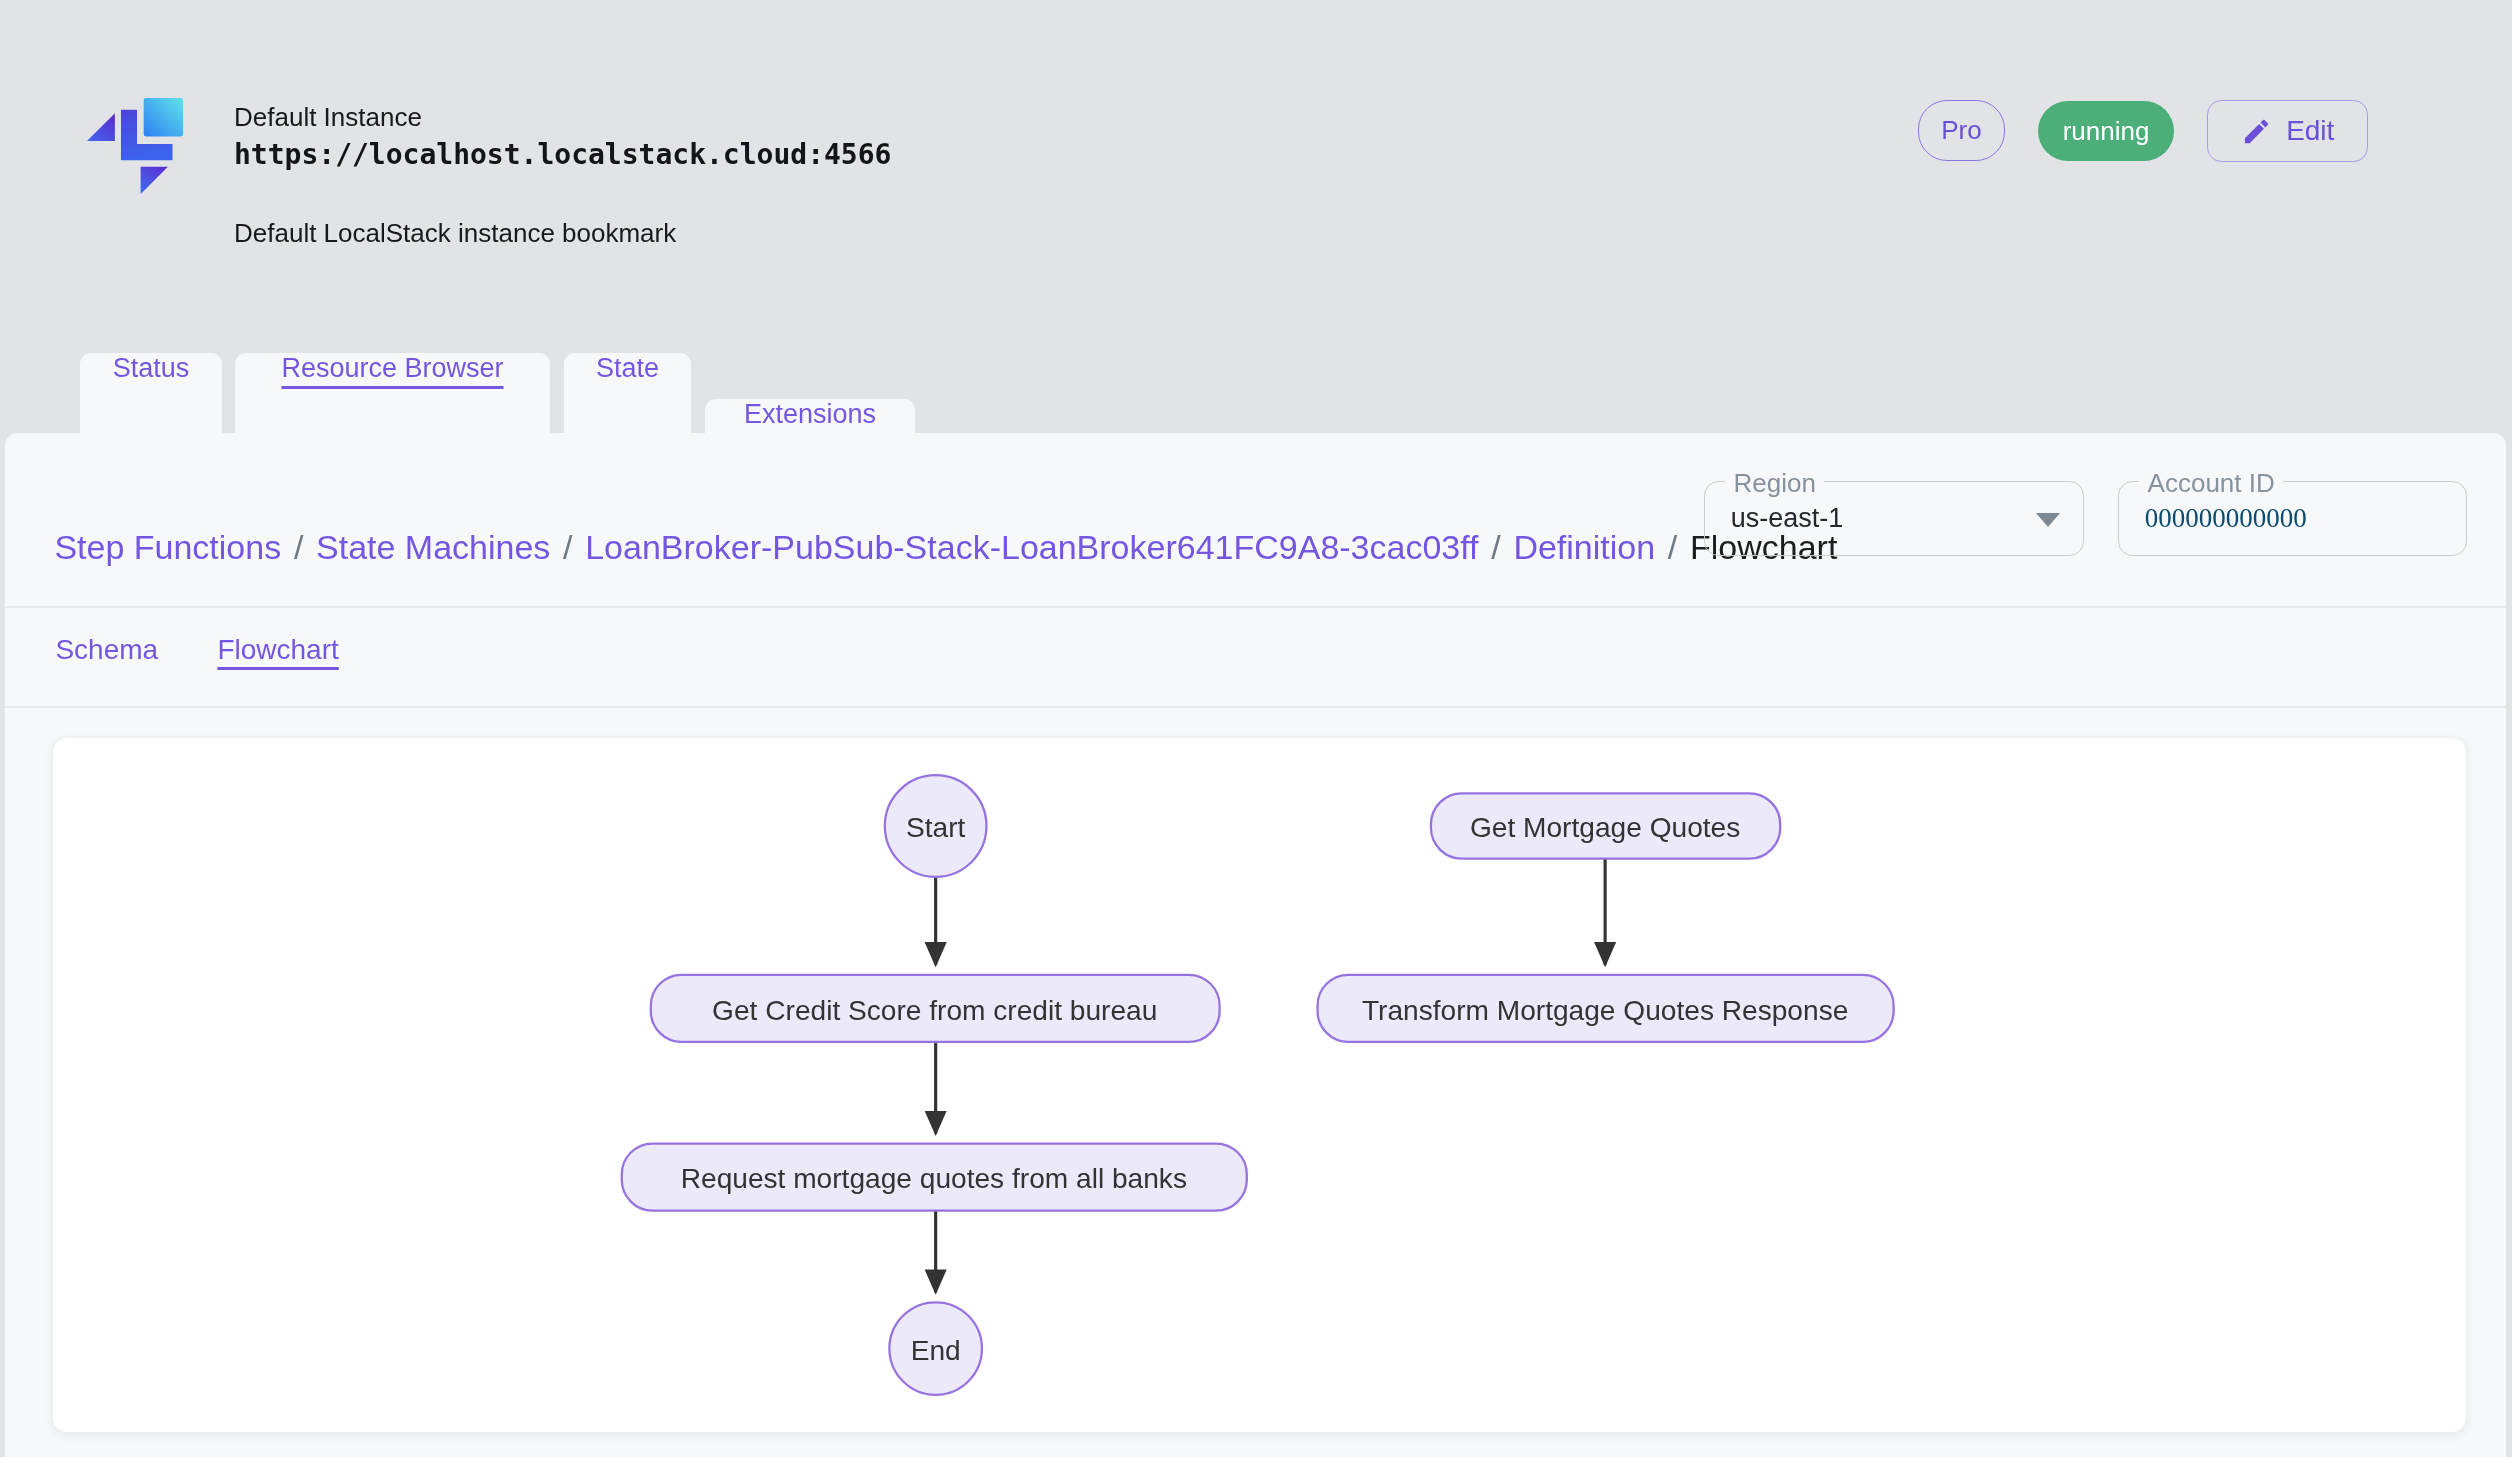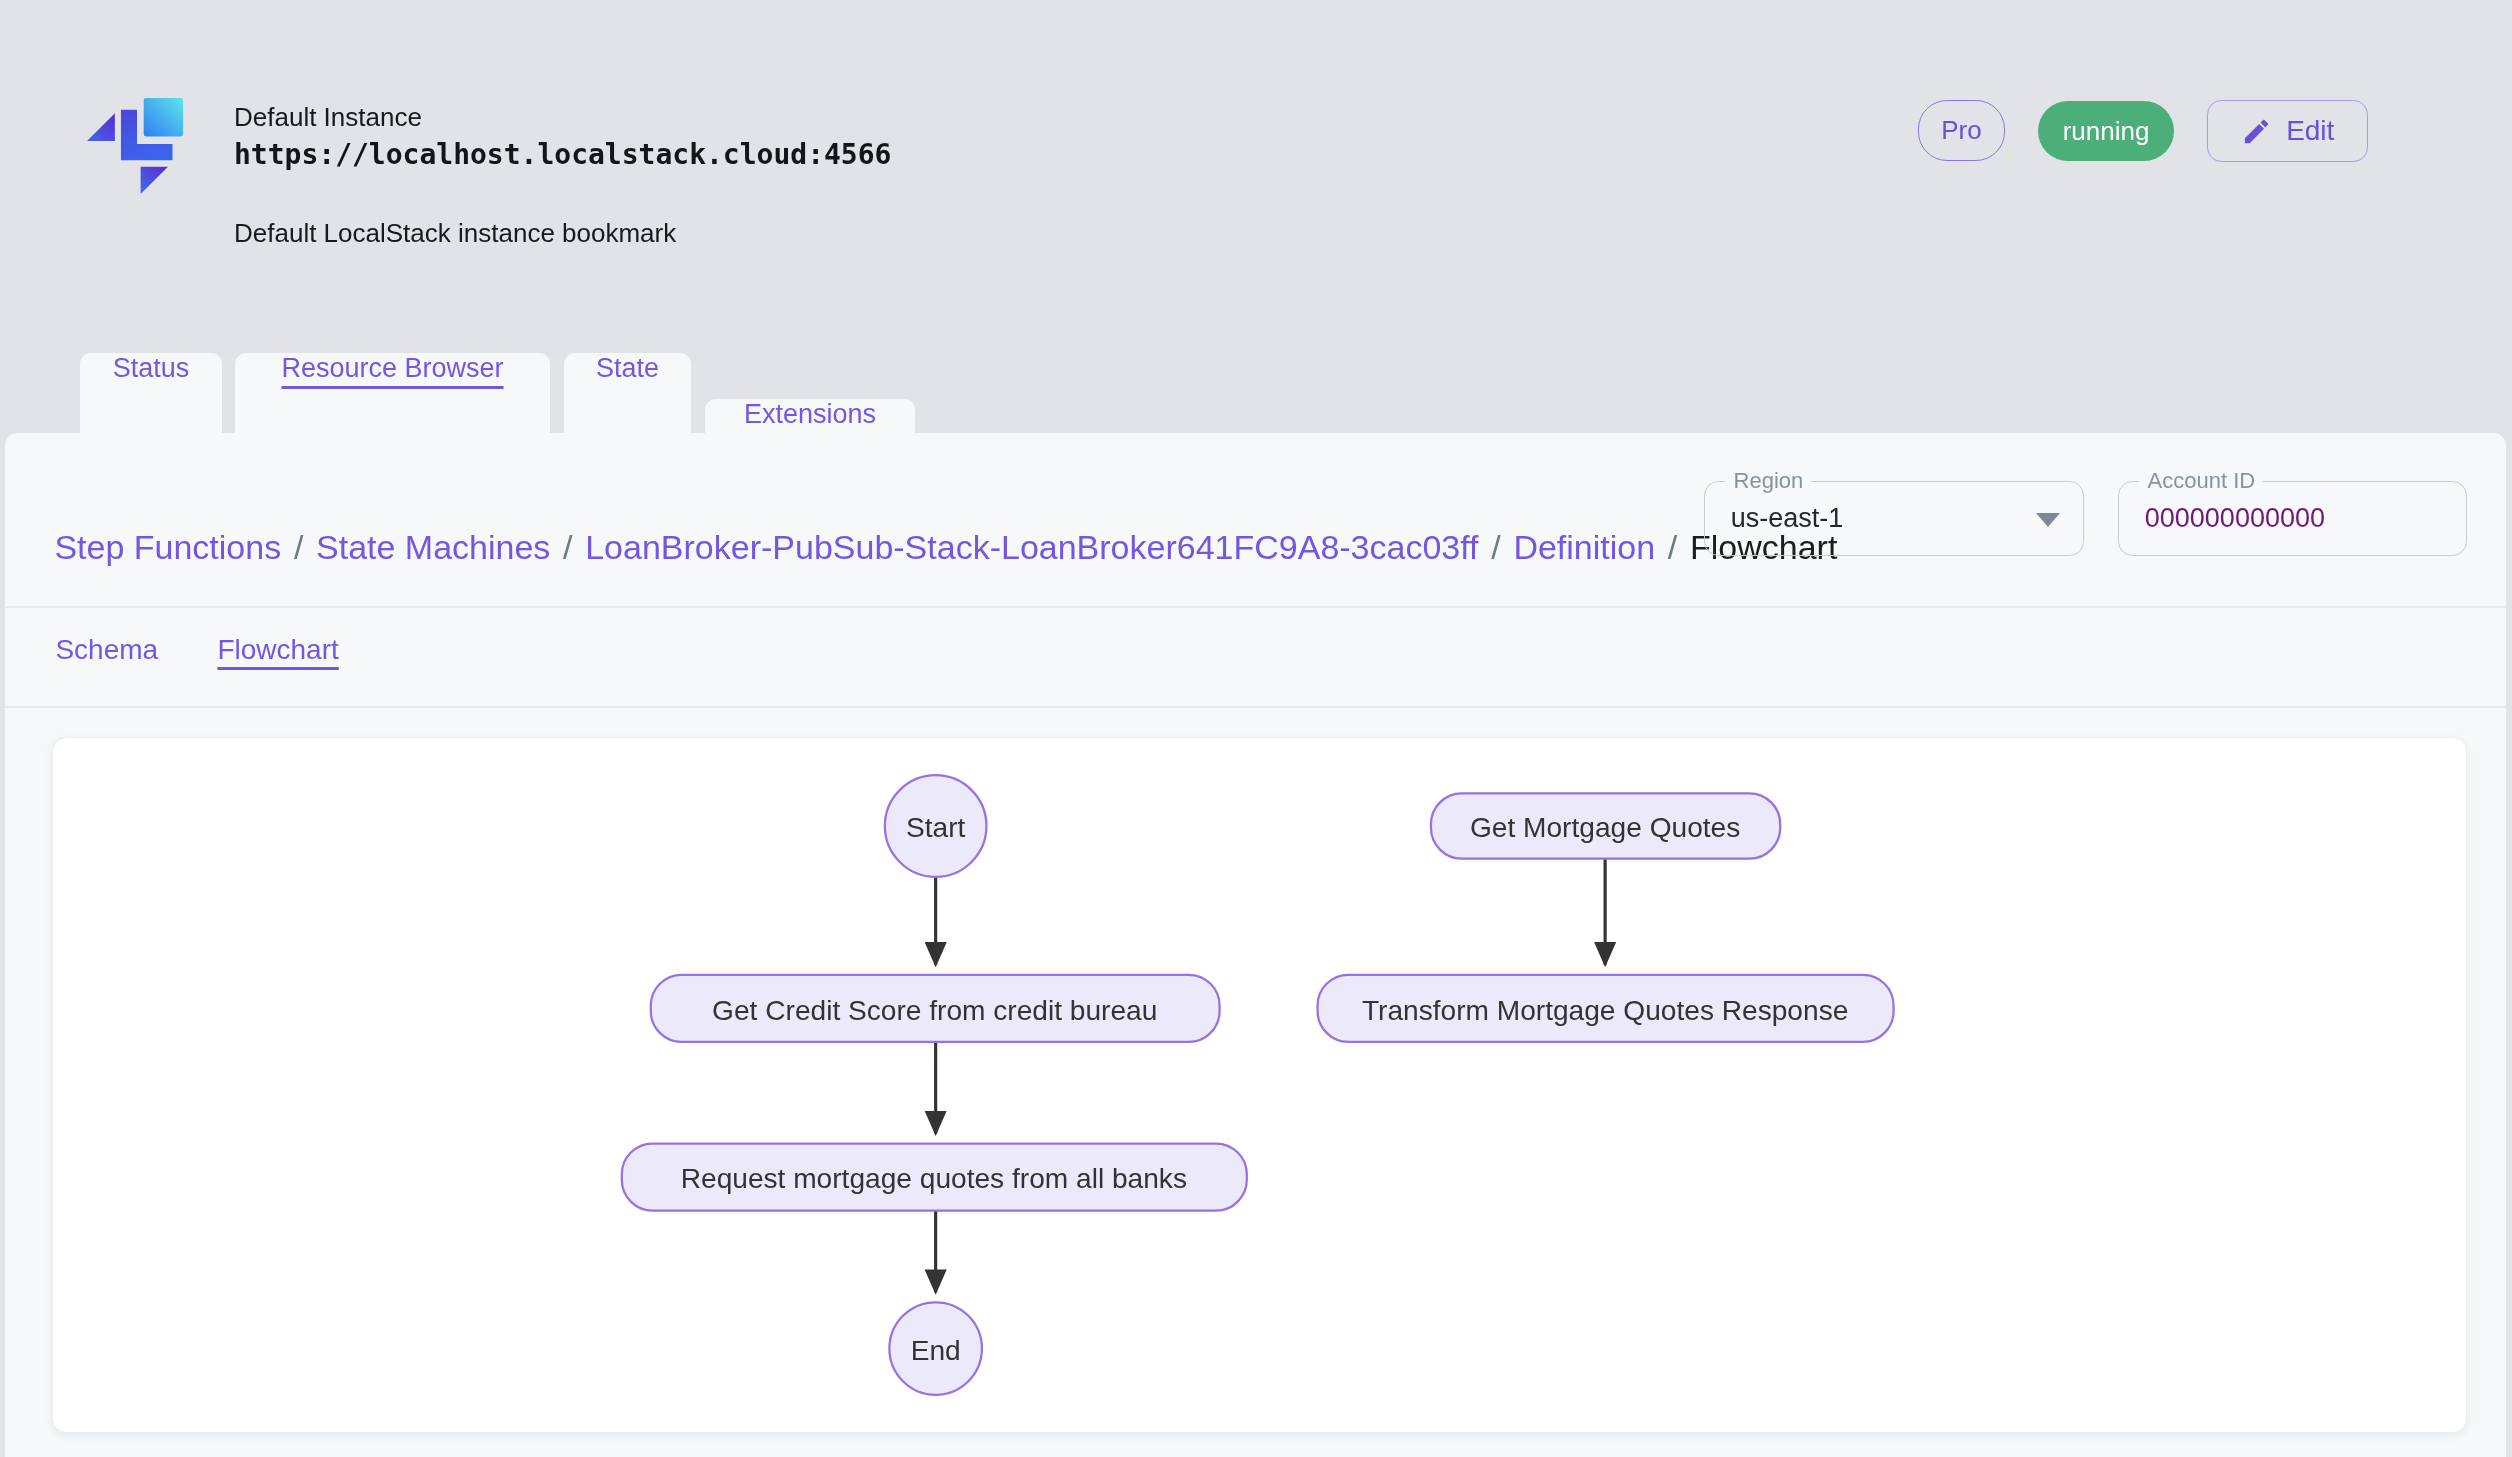--- a/index.html
+++ b/index.html
@@ -41,27 +41,27 @@
   .breadcrumb { position:absolute; left:49px; top:95px; display:flex; align-items:flex-end; font-size:34px; }
   .breadcrumb .bc-link { color:#7456e0; cursor:pointer; }
   .breadcrumb .bc-sep { color:#6e7a85; margin:0 12.7px; }
   .breadcrumb .bc-current { color:#1b1e21; }
 
   .field { position:absolute; top:48px; height:75px; border:1.8px solid #c5ccd3; border-radius:14.5px;
            display:flex; align-items:center; }
   .field-region { left:1699px; width:380px; cursor:pointer; }
   .field-account { left:2113px; width:349px; }
   .field .flabel { position:absolute; top:-14.5px; left:20px; background:#f6f8fa; padding:0 8.2px;
-                   font-size:22px; color:#87929f; line-height:1.2; }
+                   font-size:26px; color:#87929f; line-height:1.2; }
   .field .fvalue { margin-left:25.4px; font-size:27px; color:#23282e; }
   .dd-arrow { position:absolute; right:23.6px; top:31px; width:0; height:0;
               border-left:12.7px solid transparent; border-right:12.7px solid transparent;
               border-top:14.5px solid #7d8994; }
   .account-input { width:100%; height:100%; border:none; outline:none; background:transparent;
-                   font-size:27px; color:#701a75; padding-left:25.4px; font-family:Liberation Sans, sans-serif; }
+                   font-size:27px; color:#0c4a6e; padding-left:25.4px; font-family:Liberation Serif, serif; }
 
   .divider { position:absolute; left:0; right:0; height:1.8px; background:#e7eaed; }
   .divider-1 { top:173px; }
   .divider-2 { top:273px; }
 
   .subtab { position:absolute; top:201px; font-size:28px; color:#7456e0; cursor:pointer; }
   .subtab-schema { left:50px;text-align:right; }
   .subtab-flowchart { left:212px; }
   .subtab.active { text-decoration:underline; text-decoration-thickness:2.7px; text-underline-offset:8.2px; }
 

